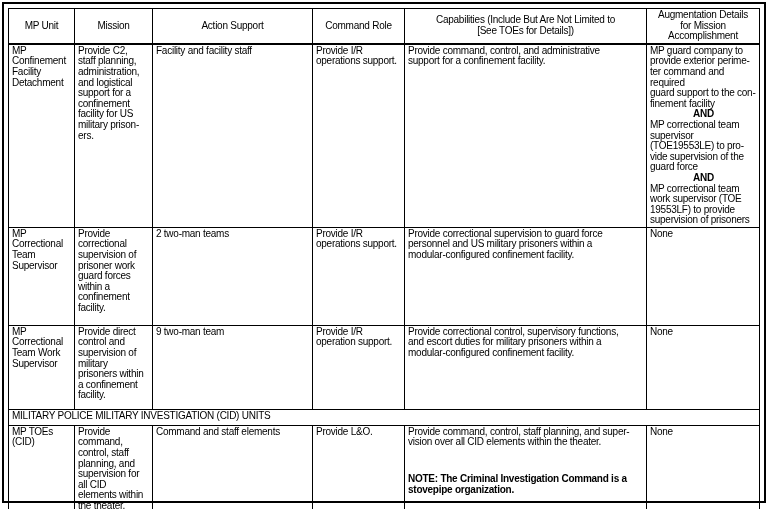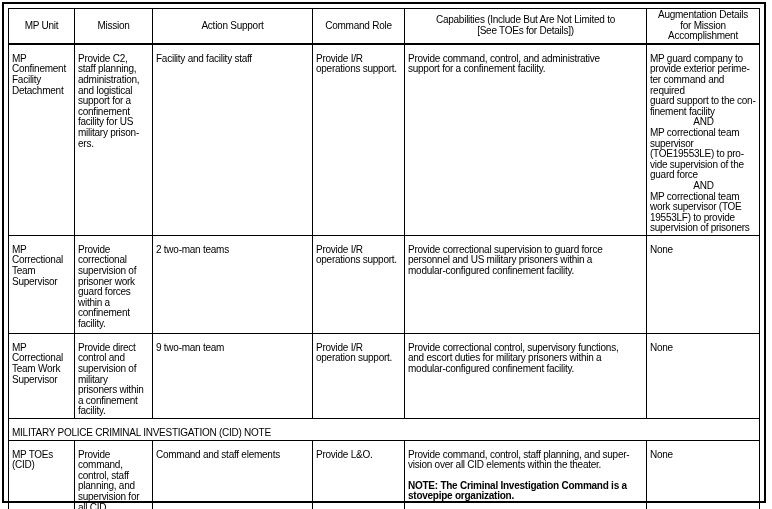--- a/index.html
+++ b/index.html
@@ -27,43 +27,43 @@
     box-sizing: border-box;
   }
   table.unit-table {
     border-collapse: collapse;
     table-layout: fixed;
     width: 751px;
   }
   table.unit-table td, table.unit-table th {
     border: 1px solid #000000;
     vertical-align: top;
-    padding: 9px 2px 1px 3px;
+    padding: 1px 2px 1px 3px;
     font-size: 10px;
     line-height: 10.6px;
     letter-spacing: -0.25px;
     font-weight: normal;
     text-align: left;
     overflow: hidden;
   }
   table.unit-table th {
     vertical-align: middle;
     text-align: center;
     border-bottom-width: 2px;
     padding: 1px 2px;
   }
   .pre { white-space: pre-line; }
-  .and-line { text-align: center; white-space: pre-line; }
+  .and-line { text-align: center; white-space: pre-line; font-weight: bold; }
   .section-cell {
     text-align: center;
     vertical-align: middle;
     white-space: nowrap;
   }
   .note-para {
-    margin-top: 10px;
+    margin-top: 26px;
     font-weight: bold;
   }
 </style>
 </head>
 <body>
 
 <div class="page">
   <div class="table-outer">
     <table class="unit-table">
       <colgroup>
@@ -164,21 +164,21 @@
         <td class="pre">9 two-man team</td>
         <td class="pre">Provide I/R
 operation support.</td>
         <td class="pre">Provide correctional control, supervisory functions,
 and escort duties for military prisoners within a
 modular-configured confinement facility.</td>
         <td class="pre">None</td>
       </tr>
 
       <tr style="height:16px">
-        <td colspan="6" class="section-cell">MILITARY POLICE CRIMINAL INVESTIGATION (CID) NOTE</td>
+        <td colspan="6" class="section-cell">MILITARY POLICE MILITARY INVESTIGATION (CID) UNITS</td>
       </tr>
 
       <tr style="height:84px">
         <td class="pre">MP TOEs
 (CID)</td>
         <td class="pre">Provide
 command,
 control, staff
 planning, and
 supervision for

